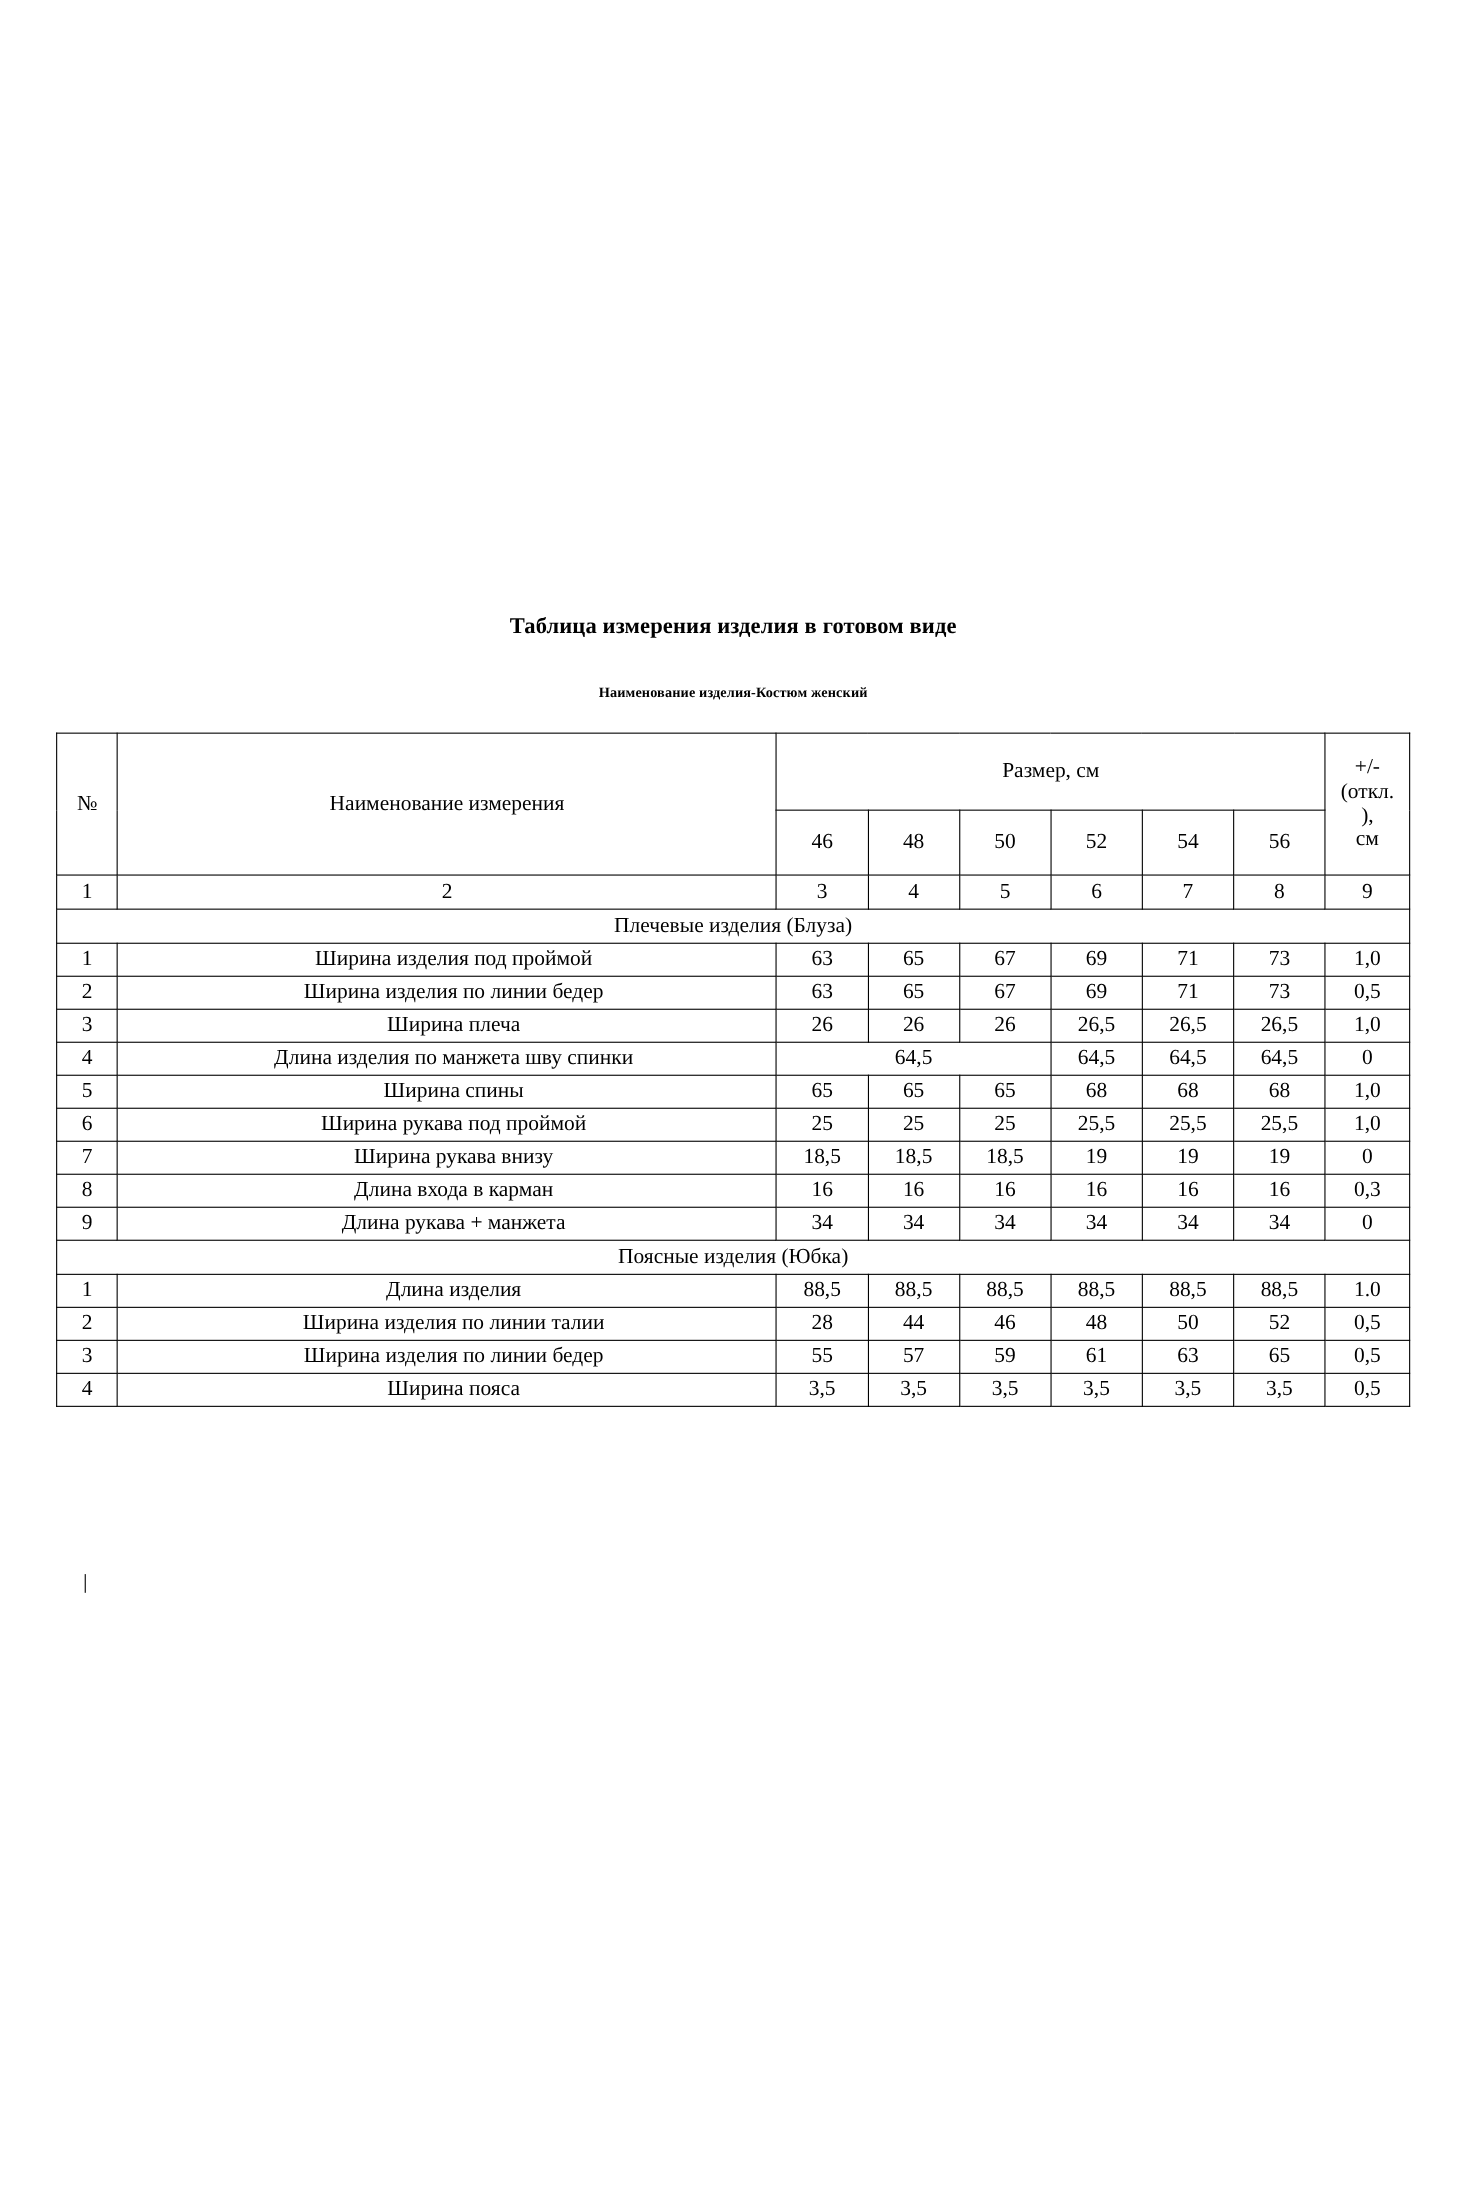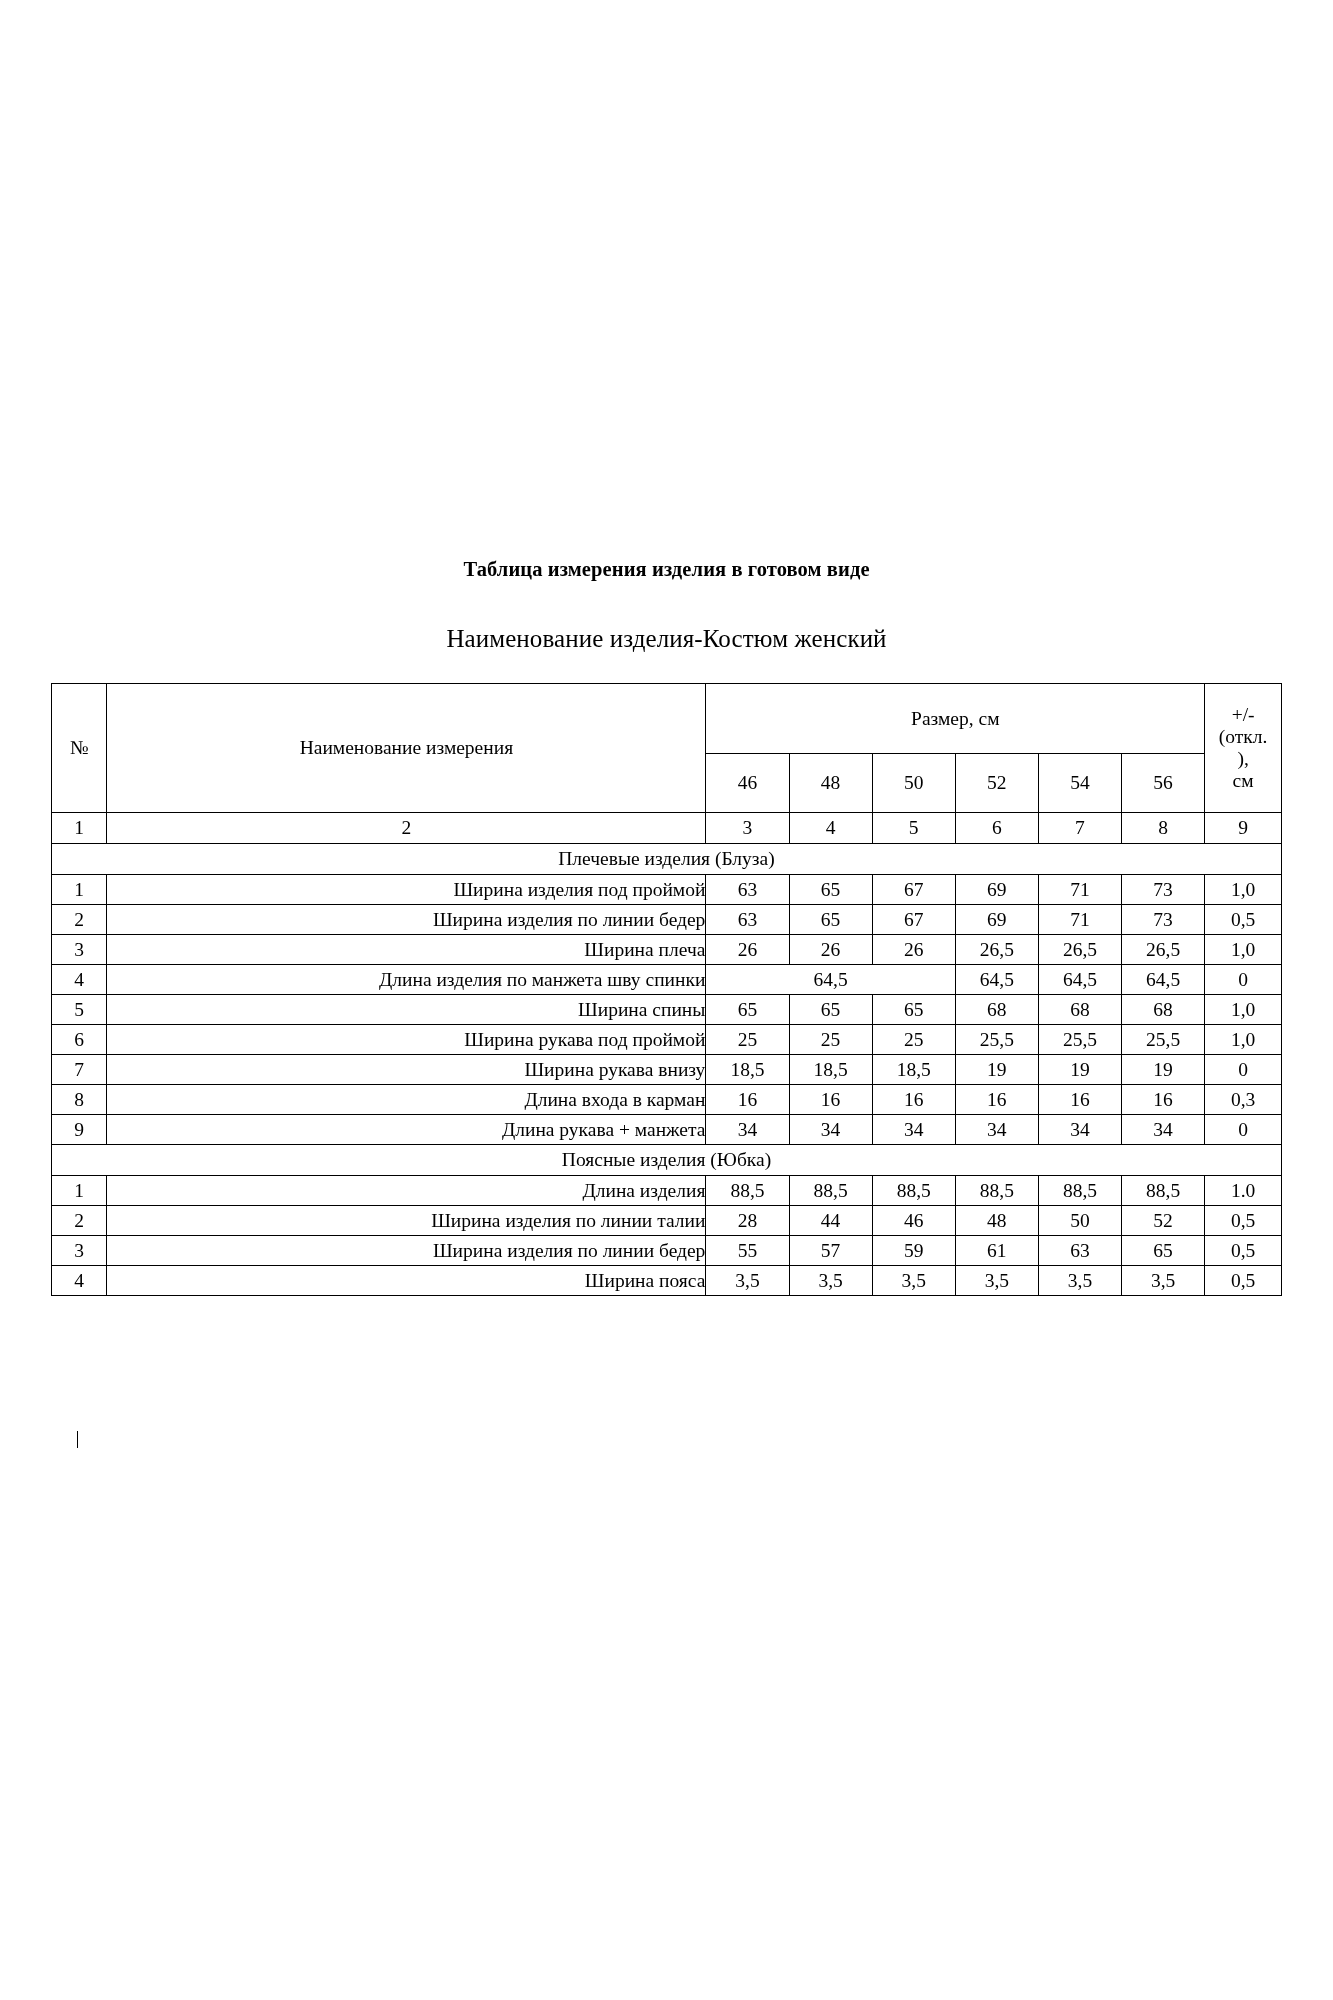--- a/index.html
+++ b/index.html
@@ -39,22 +39,22 @@
     font-size: 20.5px;
     letter-spacing: 0.1px;
   }
   .spacer-1 { height: 36px; }
   .model-line {
     font-size: 20.5px;
     font-weight: bold;
     letter-spacing: 0.1px;
   }
   .name-line {
-    font-size: 25px;
-    font-weight: normal;
+    font-size: 13px;
+    font-weight: bold;
     letter-spacing: 0.1px;
   }
   .spacer-2 { height: 26px; }
 
   table.meas {
     border-collapse: collapse;
     margin: 0 auto;
     width: 1231px;
     table-layout: fixed;
     font-size: 19.5px;
@@ -90,21 +90,21 @@
   }
   .rownum-row td { height: 30px; text-align: center; }
   .section-row td {
     height: 30px;
     text-align: center;
     font-size: 19.5px;
   }
   .data-row td { height: 29px; }
   .data-row td.c-num { text-align: center; }
   .data-row td.label {
-    text-align: right;
+    text-align: center;
     padding-left: 12px;
   }
   .data-row td.val { text-align: center; }
   .val-merged { text-align: center; }
 
   .caret {
     position: absolute;
     left: 77px;
     top: 1431px;
     width: 1px;

